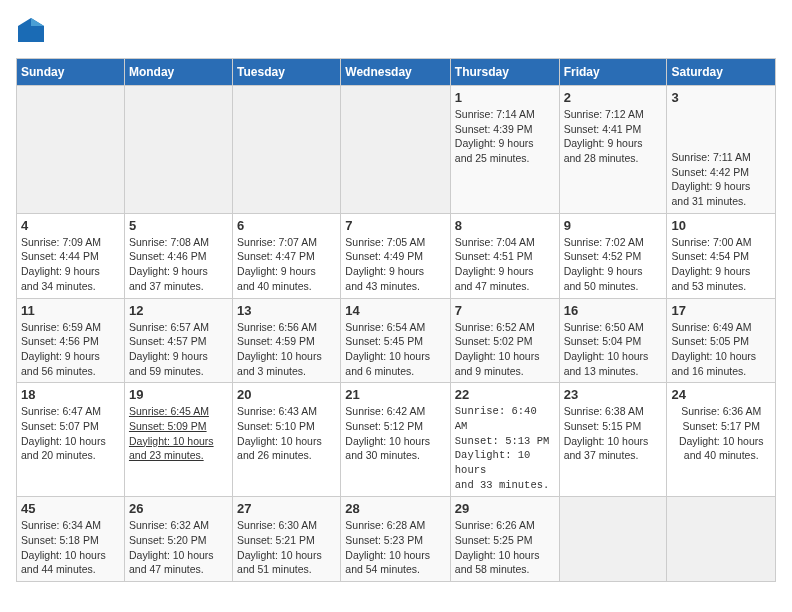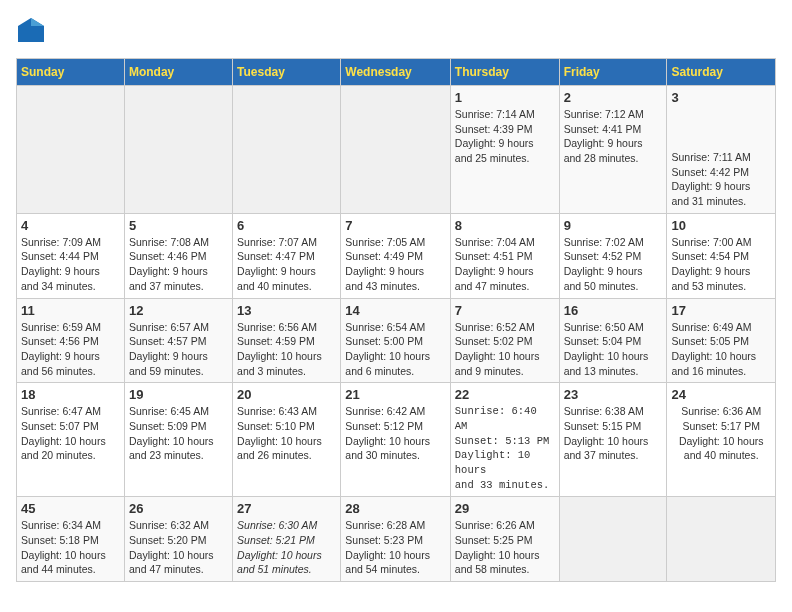--- a/index.html
+++ b/index.html
@@ -45,21 +45,21 @@
       font-weight: normal;
       color: #333;
     }
     table {
       width: 100%;
       border-collapse: collapse;
       font-size: 11px;
     }
     thead tr th {
       background-color: #2a6db5;
-      color: #fde047;
+      color: #ffffff;
       padding: 6px 4px;
       text-align: left;
       font-size: 12px;
       font-weight: bold;
       border: 1px solid #ccc;
     }
     tbody tr td {
       border: 1px solid #ccc;
       vertical-align: top;
       padding: 4px;
@@ -217,21 +217,21 @@
         <td>
           <span class="day-number">13</span>
           <div class="day-info" style="white-space: pre-line;">Sunrise: 6:56 AM
 Sunset: 4:59 PM
 Daylight: 10 hours
 and 3 minutes.</div>
         </td>
         <td>
           <span class="day-number">14</span>
           <div class="day-info" style="white-space: pre-line;">Sunrise: 6:54 AM
-Sunset: 5:00 PM
+Sunset: 5:45 PM
 Daylight: 10 hours
 and 6 minutes.</div>
         </td>
         <td>
           <span class="day-number">7</span>
           <div class="day-info" style="white-space: pre-line;">Sunrise: 6:52 AM
 Sunset: 5:02 PM
 Daylight: 10 hours
 and 9 minutes.</div>
         </td>
@@ -253,21 +253,21 @@
       <tr>
         <td>
           <span class="day-number">18</span>
           <div class="day-info" style="white-space: pre-line;">Sunrise: 6:47 AM
 Sunset: 5:07 PM
 Daylight: 10 hours
 and 20 minutes.</div>
         </td>
         <td>
           <span class="day-number">19</span>
-          <div class="day-info" style="white-space: pre-line;">Sunrise: 6:45 AM
+          <div class="day-info" style="white-space: pre-line; text-decoration: underline;">Sunrise: 6:45 AM
 Sunset: 5:09 PM
 Daylight: 10 hours
 and 23 minutes.</div>
         </td>
         <td>
           <span class="day-number">20</span>
           <div class="day-info" style="white-space: pre-line;">Sunrise: 6:43 AM
 Sunset: 5:10 PM
 Daylight: 10 hours
 and 26 minutes.</div>
@@ -311,21 +311,21 @@
         </td>
         <td>
           <span class="day-number">26</span>
           <div class="day-info" style="white-space: pre-line;">Sunrise: 6:32 AM
 Sunset: 5:20 PM
 Daylight: 10 hours
 and 47 minutes.</div>
         </td>
         <td>
           <span class="day-number">27</span>
-          <div class="day-info" style="white-space: pre-line; font-style: italic;">Sunrise: 6:30 AM
+          <div class="day-info" style="white-space: pre-line;">Sunrise: 6:30 AM
 Sunset: 5:21 PM
 Daylight: 10 hours
 and 51 minutes.</div>
         </td>
         <td>
           <span class="day-number">28</span>
           <div class="day-info" style="white-space: pre-line;">Sunrise: 6:28 AM
 Sunset: 5:23 PM
 Daylight: 10 hours
 and 54 minutes.</div>

